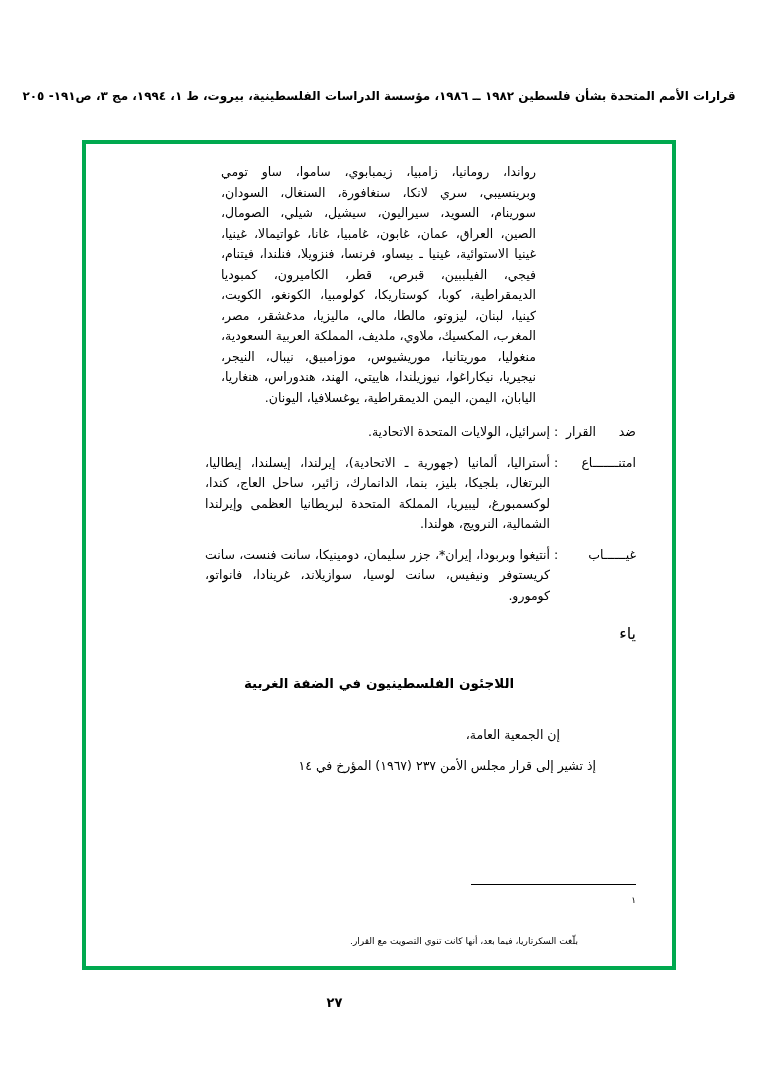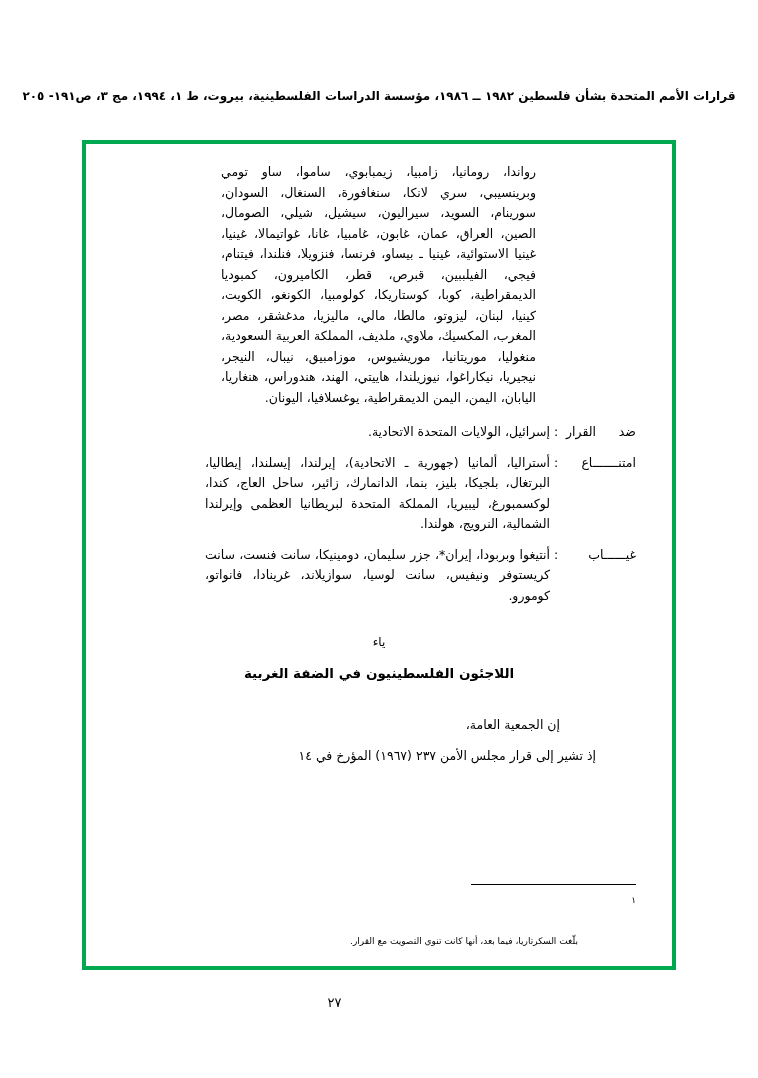--- a/index.html
+++ b/index.html
@@ -96,27 +96,27 @@
     text-align: center;
   }
   .vote-text {
     flex: 1 1 auto;
     text-align: justify;
     text-align-last: right;
     max-width: 345px;
   }
   
   .section-letter {
-    margin-top: 26px;
-    text-align: center;
-    font-size: 12px;
+    margin-top: 18px;
+    text-align: right;
+    font-size: 16px;
     line-height: 20px;
   }
   .section-title {
-    margin-top: 10px;
+    margin-top: 28px;
     text-align: center;
     font-size: 13.5px;
     font-weight: bold;
     line-height: 22px;
   }
   .para {
     margin-top: 30px;
     font-size: 12.5px;
     line-height: 21px;
     text-align: right;
@@ -156,21 +156,21 @@
     margin-top: 41px;
   }
   
   .page-number {
     position: absolute;
     top: 995px;
     left: 0;
     width: 669px;
     text-align: center;
     font-size: 13px;
-    font-weight: normal;
+    font-weight: bold;
   }
 </style>
 </head>
 <body>
 
 <div class="page">
 
   <div class="header">
     <div class="header-sub">قرارات الأمم المتحدة بشأن فلسطين ١٩٨٢ ــ ١٩٨٦، مؤسسة الدراسات الفلسطينية، بيروت، ط ١، ١٩٩٤، مج ٣، ص١٩١- ٢٠٥</div>
   </div>

